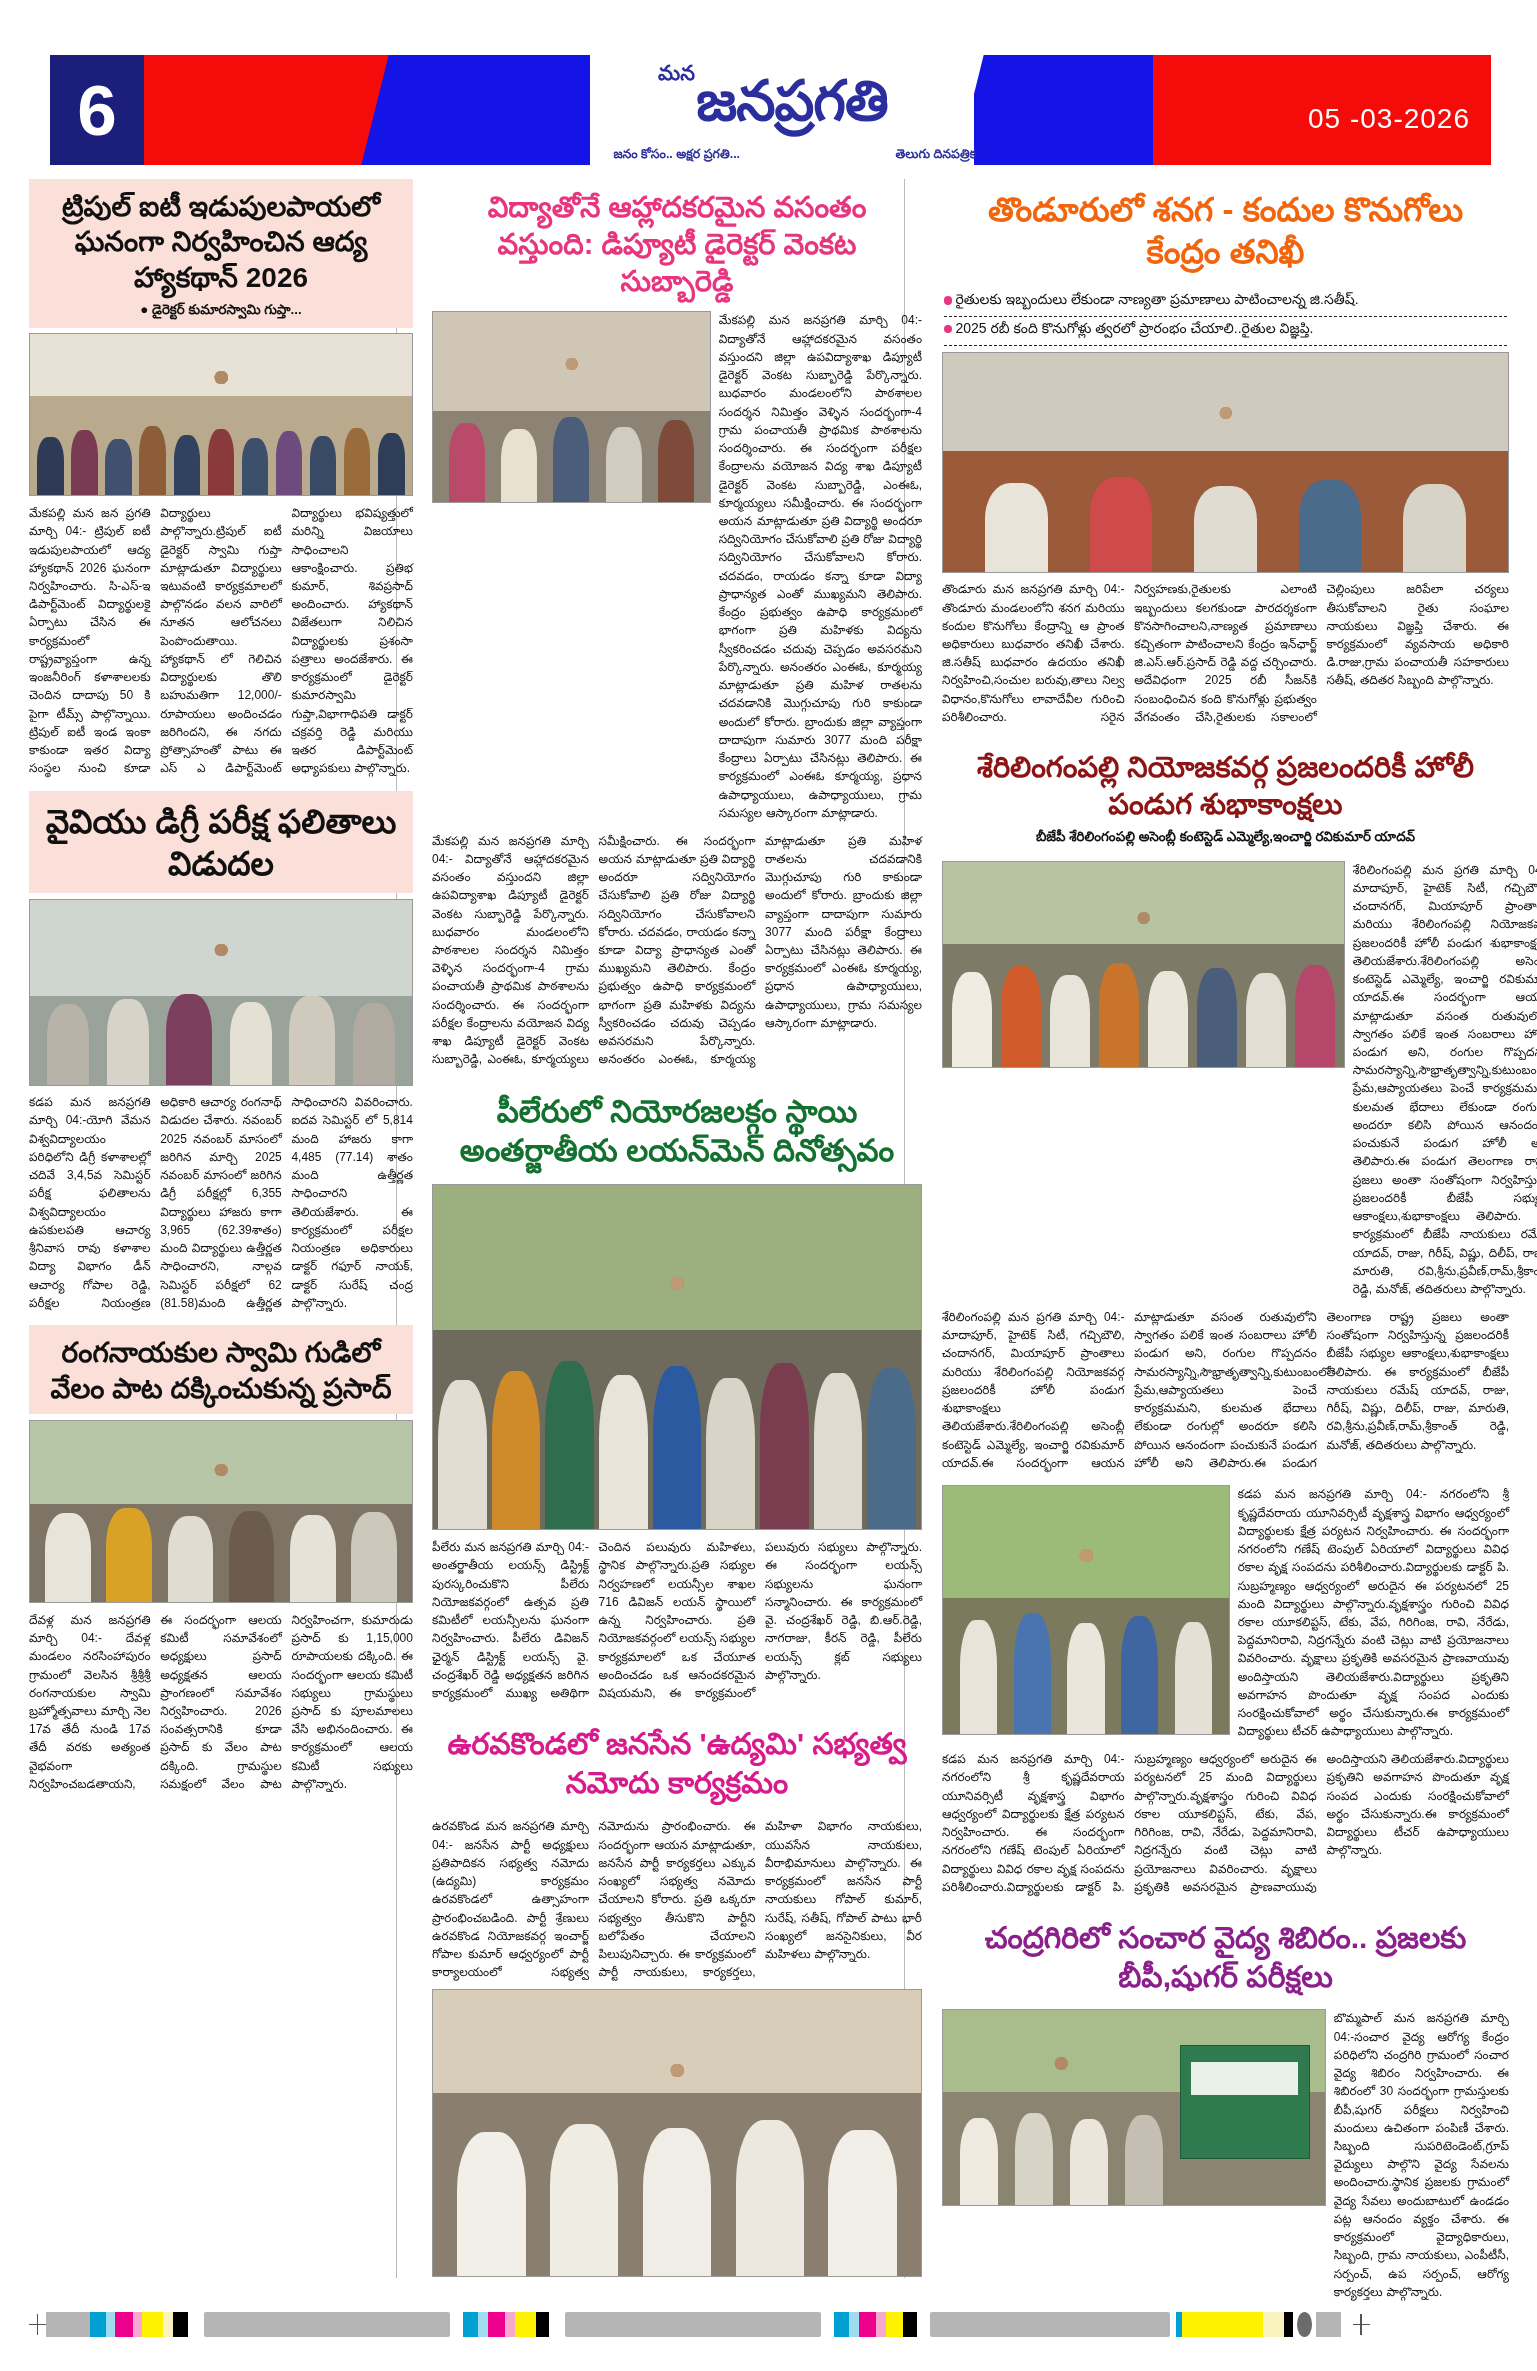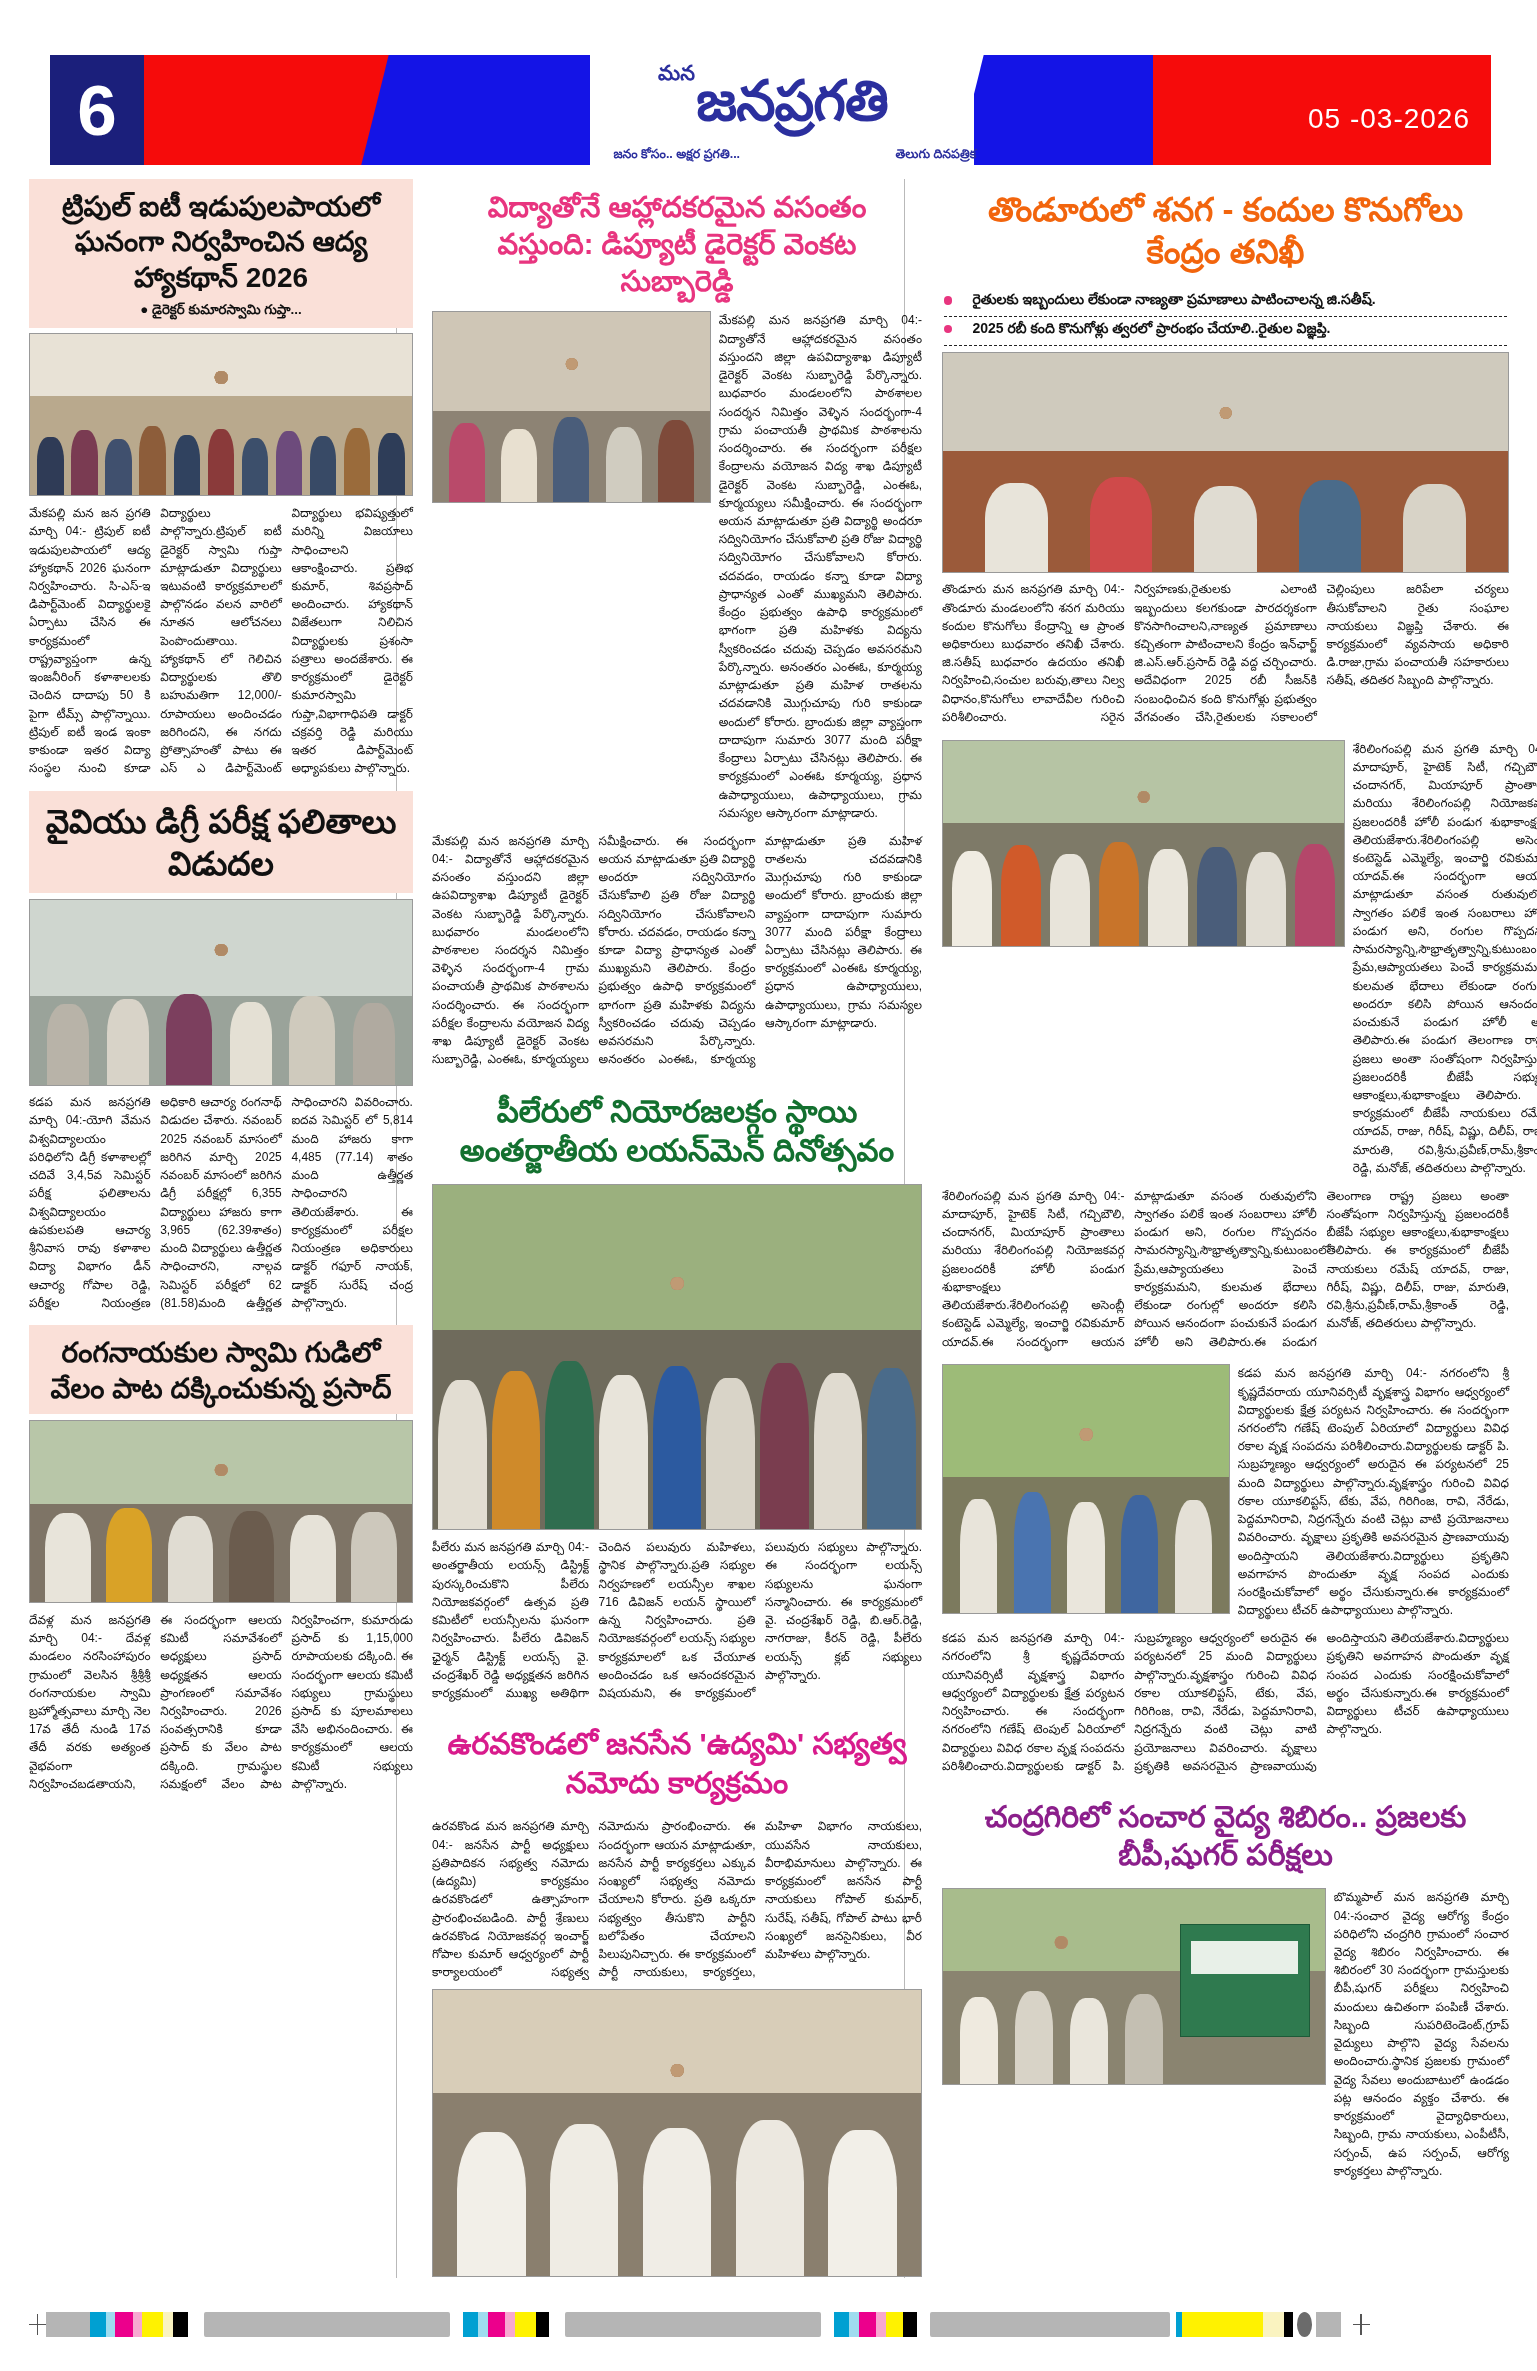--- a/index.html
+++ b/index.html
@@ -145,25 +145,25 @@
     font-size: 13.4px;
     color: #111;
     text-align: center;
     margin-top: 5.8px;
     font-weight: bold;
   }
 
   .bullets { margin: 7.7px 1.9px 5.8px 1.9px; }
   .bullet {
     font-size: 14px;
-    font-weight: bold;
+    font-weight: normal;
     color: #111;
     padding: 2.9px 0 4.8px 0;
     border-bottom: 1.9px dashed #222;
-    display: flex; align-items: flex-start; gap: 20px;
+    display: flex; align-items: flex-start; gap: 3px;
   }
   .bullet:last-child { }
   .dot {
     display: inline-block;
     min-width: 8.6px; width: 8.6px; height: 8.6px;
     border-radius: 50%;
     background: #e8357f;
     margin-top: 4.8px;
   }
 
@@ -516,20 +516,24 @@
               </div>
             <div class="ph-person" style="height:57%; width:11%; background:#d8d3c7;">
                 <span class="ph-head" style="background:#c09a74;"></span>
               </div>
           </div>
         </div>
         <div class="body-text three">తొండూరు మన జనప్రగతి మార్చి 04:- తొండూరు మండలంలోని శనగ మరియు కందుల కొనుగోలు కేంద్రాన్ని ఆ ప్రాంత అధికారులు బుధవారం తనిఖీ చేశారు. జి.సతీష్ బుధవారం ఉదయం తనిఖీ నిర్వహించి,సంచుల బరువు,తాలు నిల్వ విధానం,కొనుగోలు లావాదేవీల గురించి పరిశీలించారు. సరైన నిర్వహణకు,రైతులకు ఎలాంటి ఇబ్బందులు కలగకుండా పారదర్శకంగా కొనసాగించాలని,నాణ్యత ప్రమాణాలు కచ్చితంగా పాటించాలని కేంద్రం ఇన్‌ఛార్జ్ జి.ఎస్.ఆర్.ప్రసాద్ రెడ్డి వద్ద చర్చించారు. అదేవిధంగా 2025 రబీ సీజన్‌కి సంబంధించిన కంది కొనుగోళ్లు ప్రభుత్వం వేగవంతం చేసి,రైతులకు సకాలంలో చెల్లింపులు జరిపేలా చర్యలు తీసుకోవాలని రైతు సంఘాల నాయకులు విజ్ఞప్తి చేశారు. ఈ కార్యక్రమంలో వ్యవసాయ అధికారి డి.రాజు,గ్రామ పంచాయతీ సహకారులు సతీష్, తదితర సిబ్బంది పాల్గొన్నారు.</div>
       </div>
 
       <div class="art">
+        <div class="hl-box">
+          <h2 class="hl hl-dred">శేరిలింగంపల్లి నియోజకవర్గ ప్రజలందరికీ హోలీ పండుగ శుభాకాంక్షలు</h2>
+          <div class="subhead">బీజేపీ శేరిలింగంపల్లి అసెంబ్లీ కంటెస్టెడ్ ఎమ్మెల్యే,ఇంచార్జి రవికుమార్ యాదవ్</div>
+        </div>
         <div class="flowrow" style="margin-top:5.8px;">
           <div class="photo" style="height:207px; width:403px; flex:0 0 403px;">
             <div class="ph-sky" style="background:#b6c4a4; height:42%;"></div>
             <div class="ph-grnd" style="background:#7e7a68; height:60%;"></div>
             <div class="ph-people">
               <div class="ph-person" style="height:66%; width:10%; background:#f0ece2;">
                   <span class="ph-head" style="background:#c09a74;"></span>
                 </div>
               <div class="ph-person" style="height:70%; width:10%; background:#d05a2a;">
                   <span class="ph-head" style="background:#b08a66;"></span>

